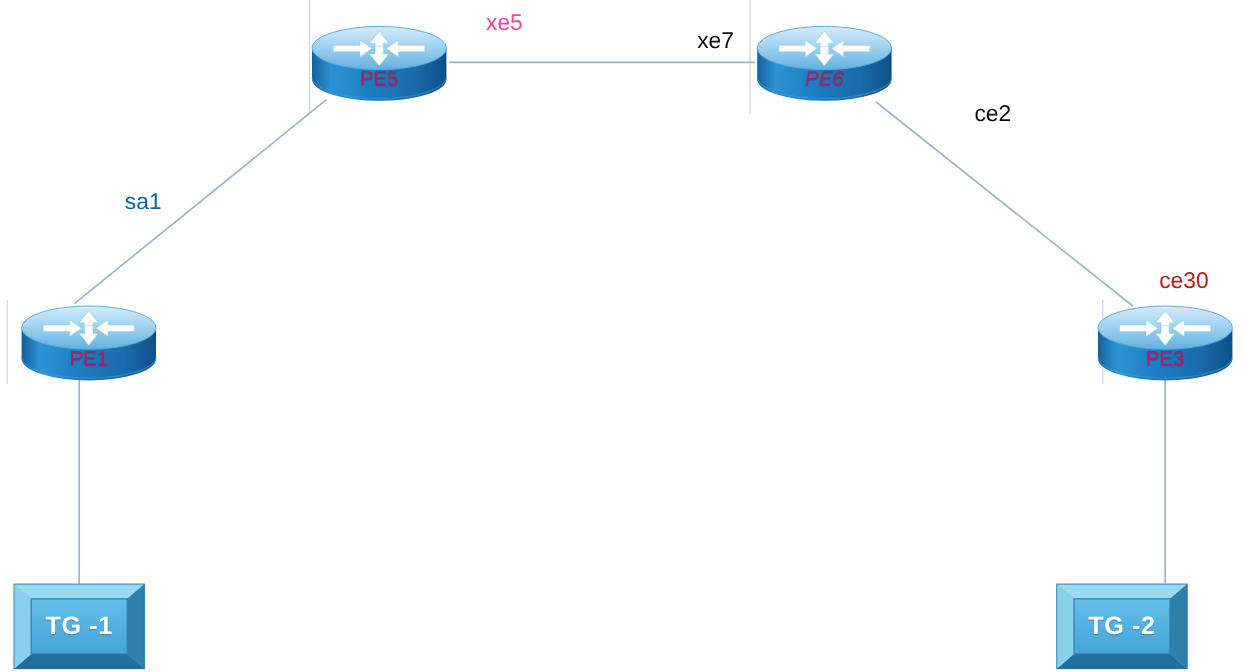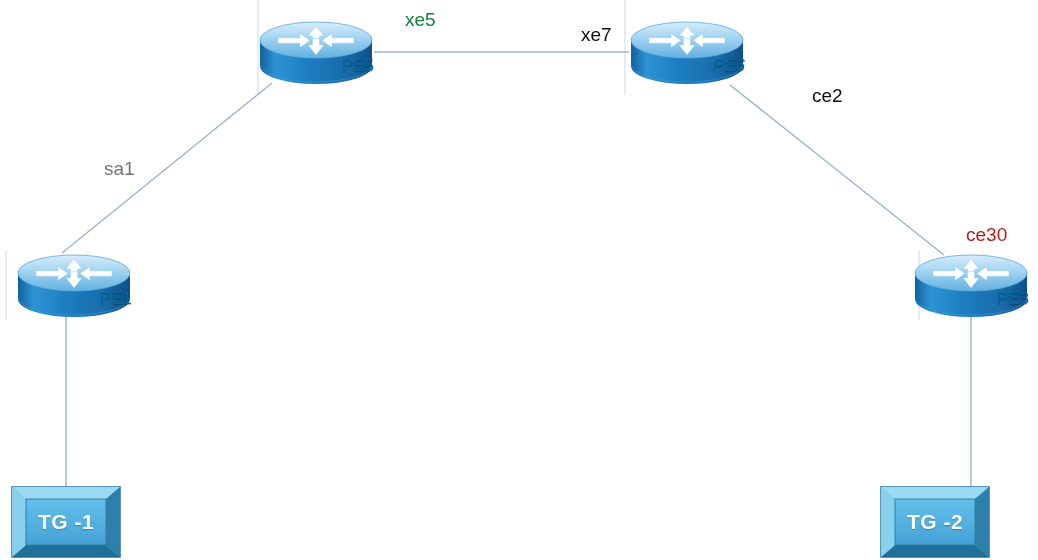--- a/index.html
+++ b/index.html
@@ -34,22 +34,22 @@
   .router svg {
     display: block;
     width: 116px;
     height: 70px;
   }
   .router-label {
     position: absolute;
     left: 0;
     width: 116px;
     top: 38px;
-    text-align: right;
-    color: #0369a1;
+    text-align: center;
+    color: #be185d;
     font-family: "Liberation Sans", sans-serif;
     font-size: 17px;
     letter-spacing: 0px;
     text-shadow: 0 1px 1px rgba(0,0,0,0.30);
     pointer-events: none;
   }
   
   .tgbox {
     position: absolute;
     width: 110px;
@@ -309,20 +309,20 @@
     <polygon points="1,1 15,13 15,59 1,71" fill="#89d1ee" opacity="0.95"></polygon>
     <polygon points="109,1 95,13 95,59 109,71" fill="#2b7ba6" opacity="0.95"></polygon>
 
     <rect x="15" y="13" width="80" height="46" fill="url(#tgf)" stroke="#2f7ea8" stroke-width="1"></rect>
   </svg>
         <div class="tg-label">TG -2</div>
       </div>
     </div>
 
   <div id="labels-layer">
-      <div class="edge-label" style="left: 405px; top: 9px; color: #15803d;">xe5</div>
+      <div class="edge-label" style="left: 405px; top: 9px; color: #ec4899;">xe5</div>
       <div class="edge-label" style="left: 581px; top: 24px; color: rgb(13, 13, 13);">xe7</div>
-      <div class="edge-label" style="left: 104px; top: 158px; color: #737373;">sa1</div>
+      <div class="edge-label" style="left: 104px; top: 158px; color: #0369a1;">sa1</div>
       <div class="edge-label" style="left: 812px; top: 85px; color: rgb(13, 13, 13);">ce2</div>
       <div class="edge-label" style="left: 966px; top: 224px; color: #b91c1c;">ce30</div>
     </div>
 
 </div>
 
 </body></html>

